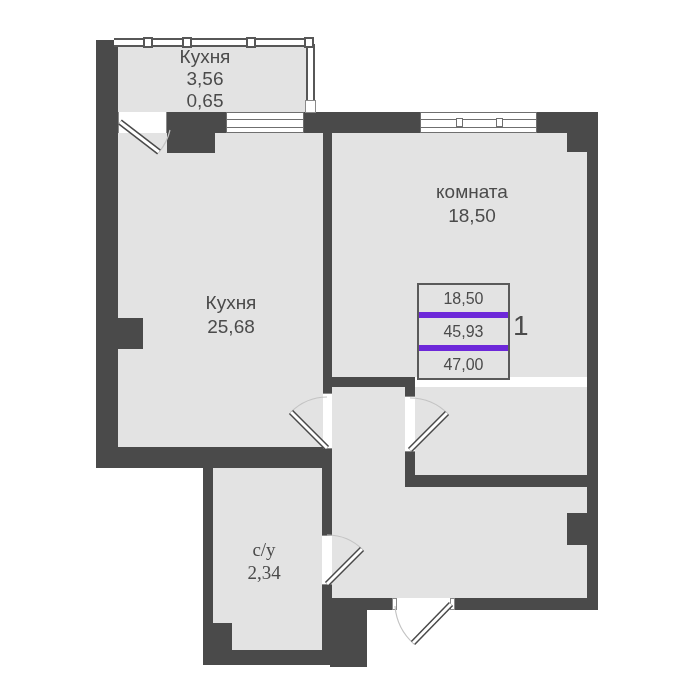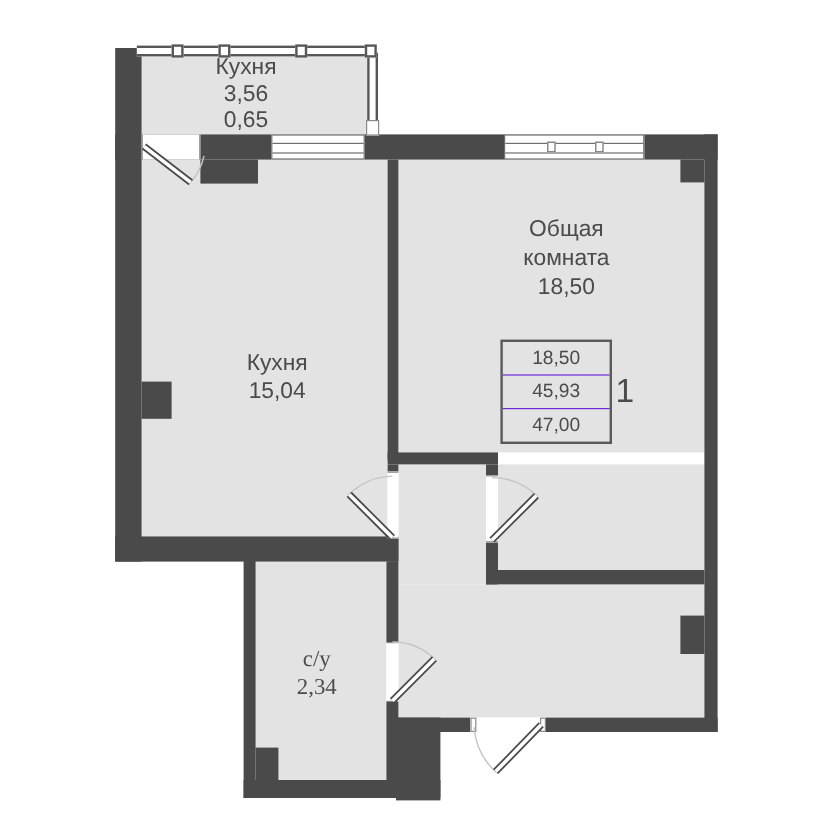--- a/index.html
+++ b/index.html
@@ -20,21 +20,21 @@
   .post{position:absolute;width:10px;height:11px;background:#fff;
         border:2px solid #575757;box-sizing:border-box;}
   .jamb{position:absolute;background:#fff;border:1px solid #8a8a8a;box-sizing:border-box;}
   .label{position:absolute;color:#4b4b4b;font-size:19px;line-height:23px;
          text-align:center;white-space:nowrap;}
   .label div{white-space:nowrap;}
   #info-table{position:absolute;left:417px;top:283px;width:93px;background:#e3e3e3;
               border:2px solid #5a5a5a;box-sizing:border-box;}
   #info-table .trow{height:27px;line-height:27px;text-align:center;color:#4b4b4b;
                     font-size:16px;}
-  #info-table .trow + .trow{border-top:1px solid #6d28d9;}
+  #info-table .trow + .trow{border-top:6px solid #6d28d9;}
   #apt-number{position:absolute;left:513px;top:310px;color:#4b4b4b;font-size:28px;
               line-height:32px;}
   svg{position:absolute;left:0;top:0;pointer-events:none;}
 </style>
 </head>
 <body>
 
 <div id="plan">
 
   <div class="floor" style="left:118px;top:44px;width:190px;height:68px;"></div>
@@ -123,24 +123,23 @@
     </g>
   </svg>
 
   <div class="label" style="left:130px;top:46px;width:150px;line-height:22px;">
     <div>Кухня</div>
     <div>3,56</div>
     <div>0,65</div>
   </div>
   <div class="label" style="left:156px;top:270px;width:150px;line-height:24px;margin-top:21px;">
     <div>Кухня</div>
-    <div>15,04</div>
+    <div>25,68</div>
   </div>
   <div class="label" style="left:397px;top:180px;width:150px;line-height:24px;">
-    <div>Общая</div>
     <div>комната</div>
     <div>18,50</div>
   </div>
   <div class="label" style="left:194px;top:538px;width:140px;line-height:23px;font-family:Liberation Serif, serif;">
     <div>с/у</div>
     <div>2,34</div>
   </div>
 
   <div id="info-table">
     <div class="trow">18,50</div>

